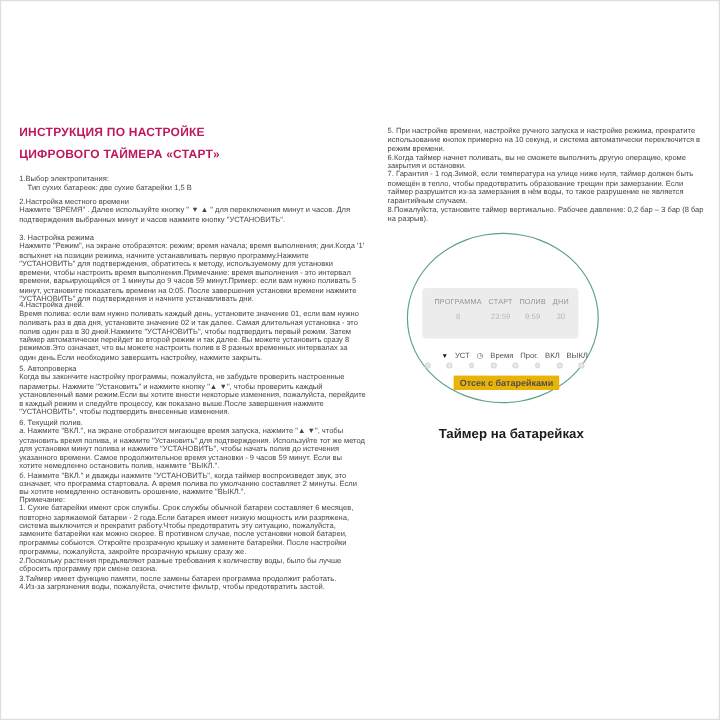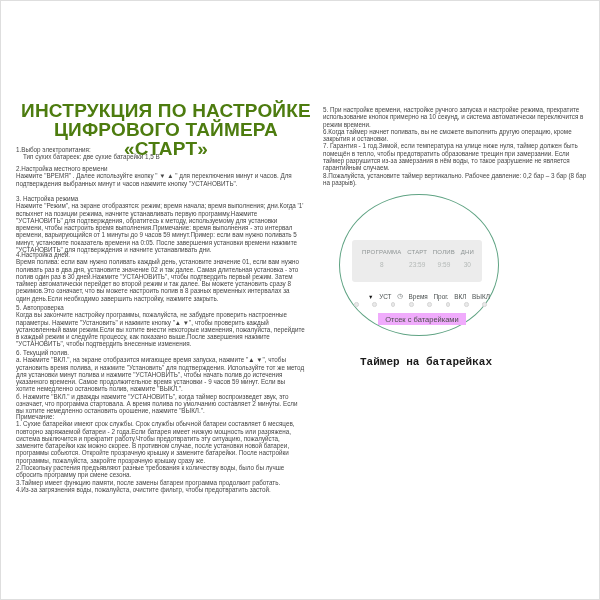--- a/index.html
+++ b/index.html
@@ -3,22 +3,22 @@
 <meta charset="utf-8">
 <style>
   html,body { margin:0; padding:0; }
   body {
     width:600px; height:600px; position:relative; background:#ffffff;
     font-family:"Liberation Sans","DejaVu Sans",sans-serif; color:#474747;
     box-shadow: inset 0 0 0 1px #dedede; overflow:hidden;
   }
   .title {
     position:absolute; left:16px; top:101px; width:300px;
-    font-size:19px; font-weight:bold; line-height:19px;
-    color:#4d7c0f; letter-spacing:0.2px;text-align:center;
+    font-size:10px; font-weight:bold; line-height:19px;
+    color:#be185d; letter-spacing:0.2px;
   }
   .sec {
     position:absolute; left:16px; width:289px;
     font-size:6.3px; line-height:7.3px;
   }
   .sec p { margin:0; }
   .indent { padding-left:7px; }
   .right-col {
     position:absolute; left:323px; top:106px; width:264px;
     font-size:6.3px; line-height:7.3px;
@@ -50,26 +50,26 @@
   .dots {
     position:absolute; left:354px; top:302px; width:133px;
     display:flex; justify-content:space-between;
   }
   .dot {
     width:4.5px; height:4.5px; border-radius:50%;
     background:#e9e9e9; border:0.5px solid #d7d7d7; box-sizing:border-box;
   }
   .battery {
     position:absolute; left:378px; top:313px; width:88px; height:12px;
-    background:#f0abfc; color:#4e4e4e; font-size:7.5px;
-    display:flex; align-items:center; justify-content:center; white-space:nowrap;
+    background:#eab308; color:#4e4e4e; font-size:7.5px;
+    display:flex; align-items:center; justify-content:center; white-space:nowrap;font-weight:bold;
   }
   .caption {
     position:absolute; left:345px; top:356px; width:162px; text-align:center;
-    font-size:11px; font-weight:bold; color:#1b1b1b; white-space:nowrap;font-family:Liberation Mono, monospace;
+    font-size:11px; font-weight:bold; color:#1b1b1b; white-space:nowrap;
   }
 </style>
 </head>
 <body>
 
 <div class="title">
   <div>ИНСТРУКЦИЯ ПО НАСТРОЙКЕ</div>
   <div>ЦИФРОВОГО ТАЙМЕРА «СТАРТ»</div>
 </div>
 

